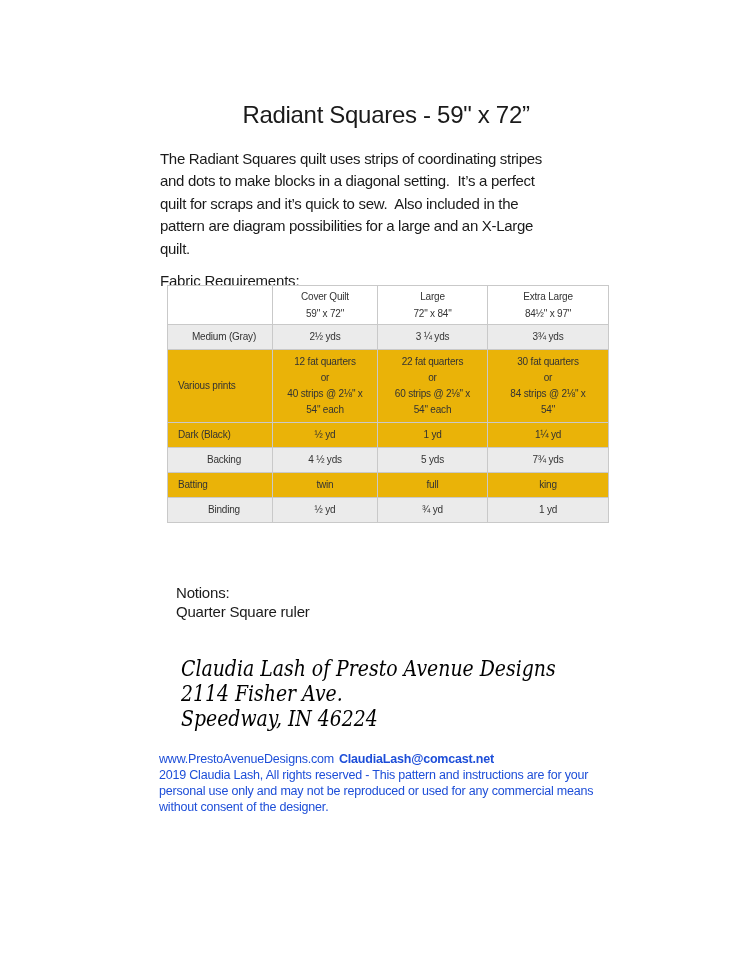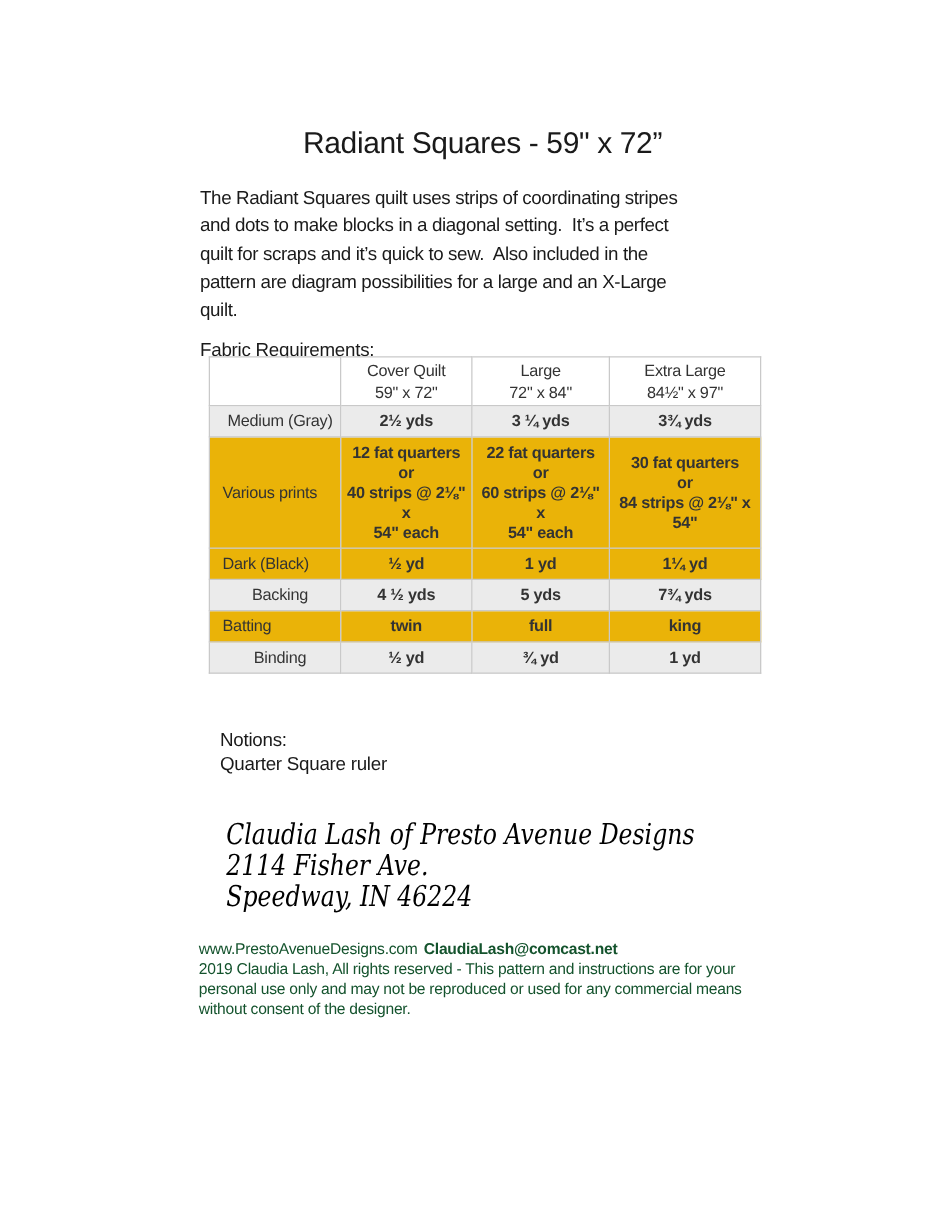--- a/index.html
+++ b/index.html
@@ -49,41 +49,41 @@
   .fabric-label { top: 272px; left: 160px; }
 
   table.fabric-table {
     position: absolute;
     top: 285px;
     left: 167px;
     width: 441px;
     border-collapse: collapse;
     table-layout: fixed;
     font-family: "Liberation Sans", sans-serif;
-    font-size: 13px;
+    font-size: 10px;
     letter-spacing: -0.2px;
     color: #333333;
   }
   table.fabric-table th,
   table.fabric-table td {
     border: 1px solid #c9c9c9;
     white-space: pre-line;
     vertical-align: middle;
     line-height: 16px;
     padding: 4px 2px;
   }
   table.fabric-table th {
     font-weight: normal;
     text-align: center;
     line-height: 17px;
     padding: 2px 2px;
     height: 34px;
     background: #ffffff;
   }
-  table.fabric-table td.val { text-align: center; font-weight: bold; }
+  table.fabric-table td.val { text-align: center; }
   table.fabric-table td.label { text-align: left; padding-left: 10px; }
   table.fabric-table tr.shaded td { background: #ebebeb; text-align: center; }
   table.fabric-table tr.plain td { background: #eab308; margin-left: 44px; }
 
   .notions-label { top: 584px; left: 176px; }
   .notions-item {
     position: absolute;
     top: 603px;
     left: 176px;
     font-size: 15px;
@@ -104,21 +104,21 @@
     white-space: nowrap;
   }
   .footer {
     position: absolute;
     top: 751px;
     left: 159px;
     width: 560px;
     font-size: 12.5px;
     line-height: 16px;
     letter-spacing: -0.2px;
-    color: #14532d;
+    color: #1d4ed8;
   }
   .footer .site { margin-right: 5px; }
   .footer .email { font-weight: bold; }
   .footer .copyright { white-space: pre-wrap; }
 </style>
 </head>
 <body>
 
 <div class="page">
 

